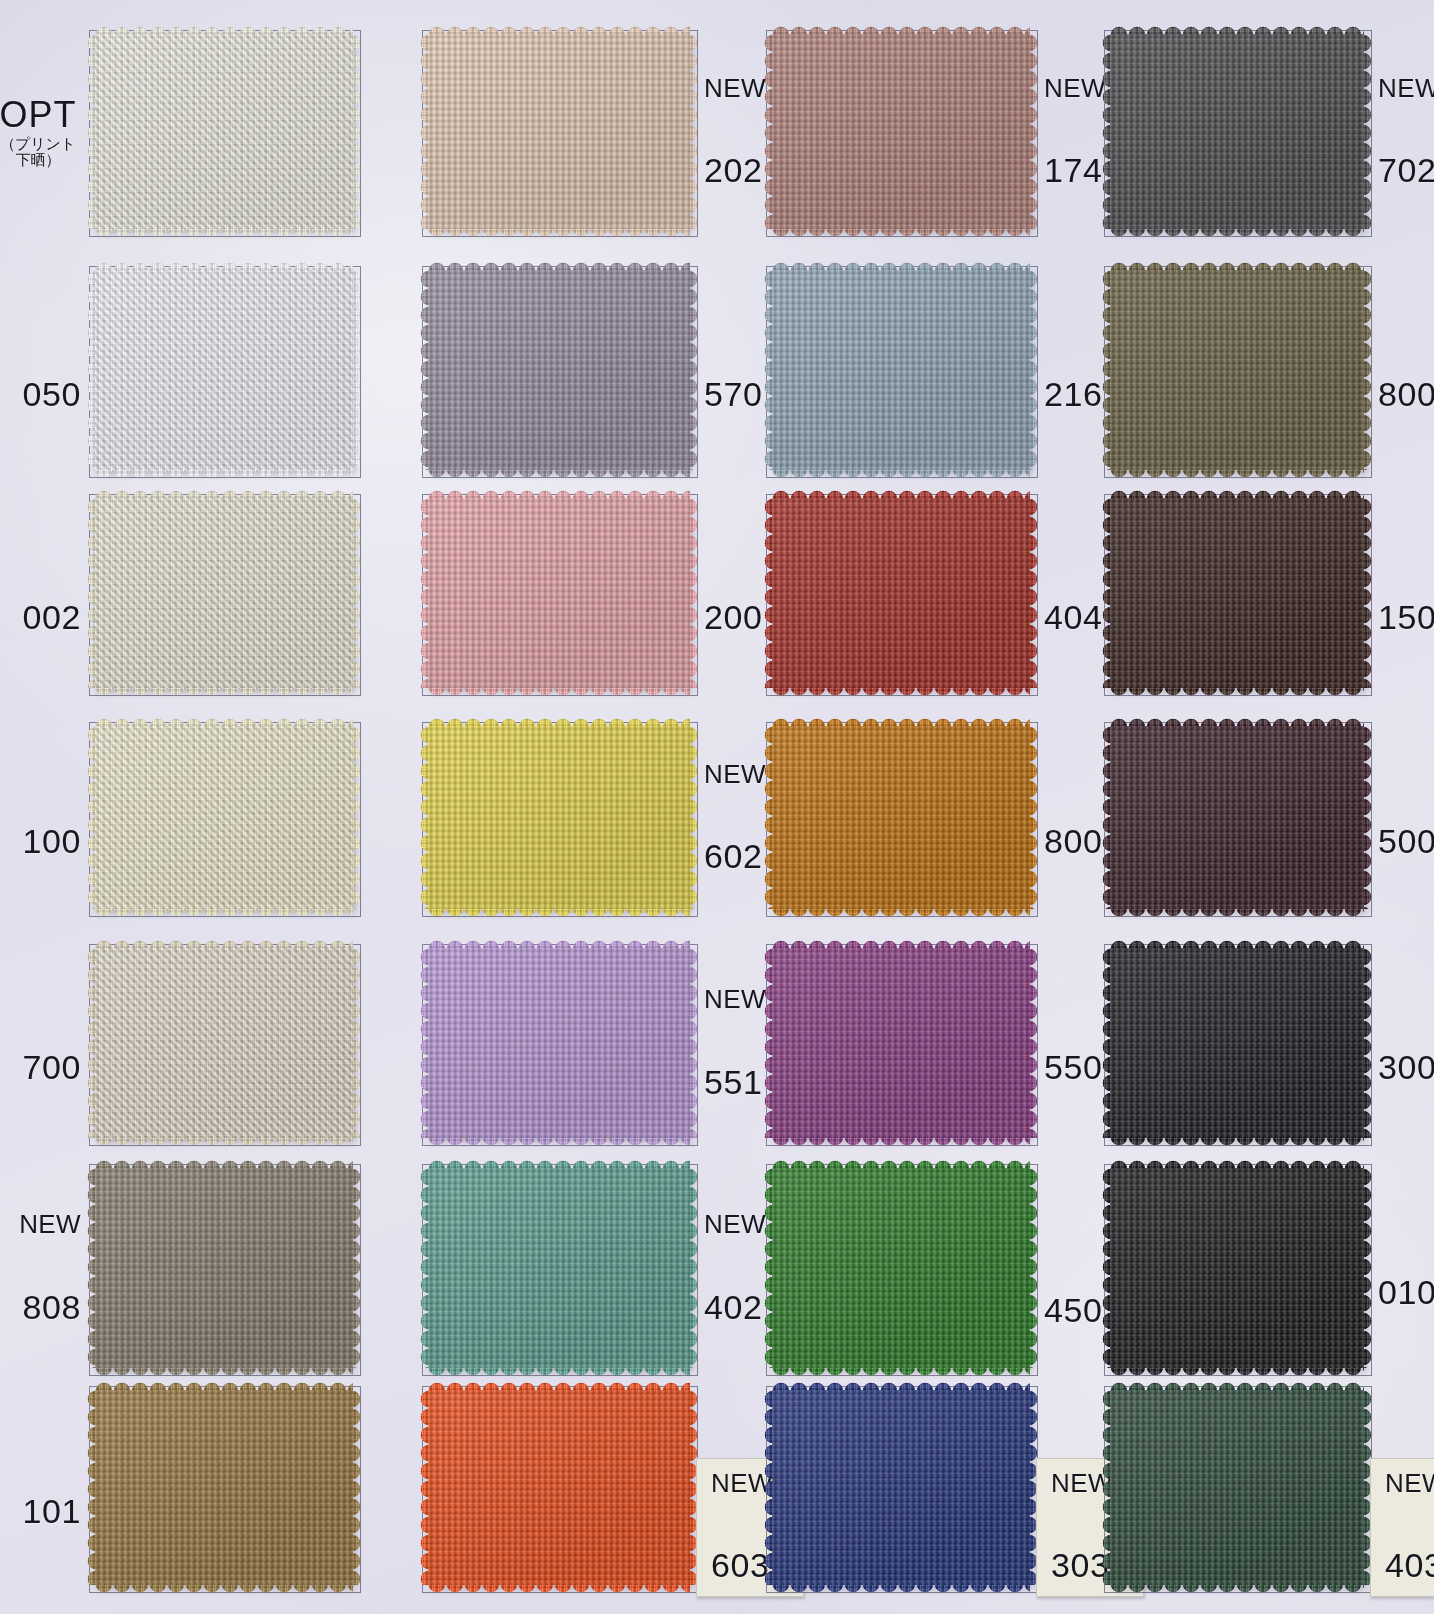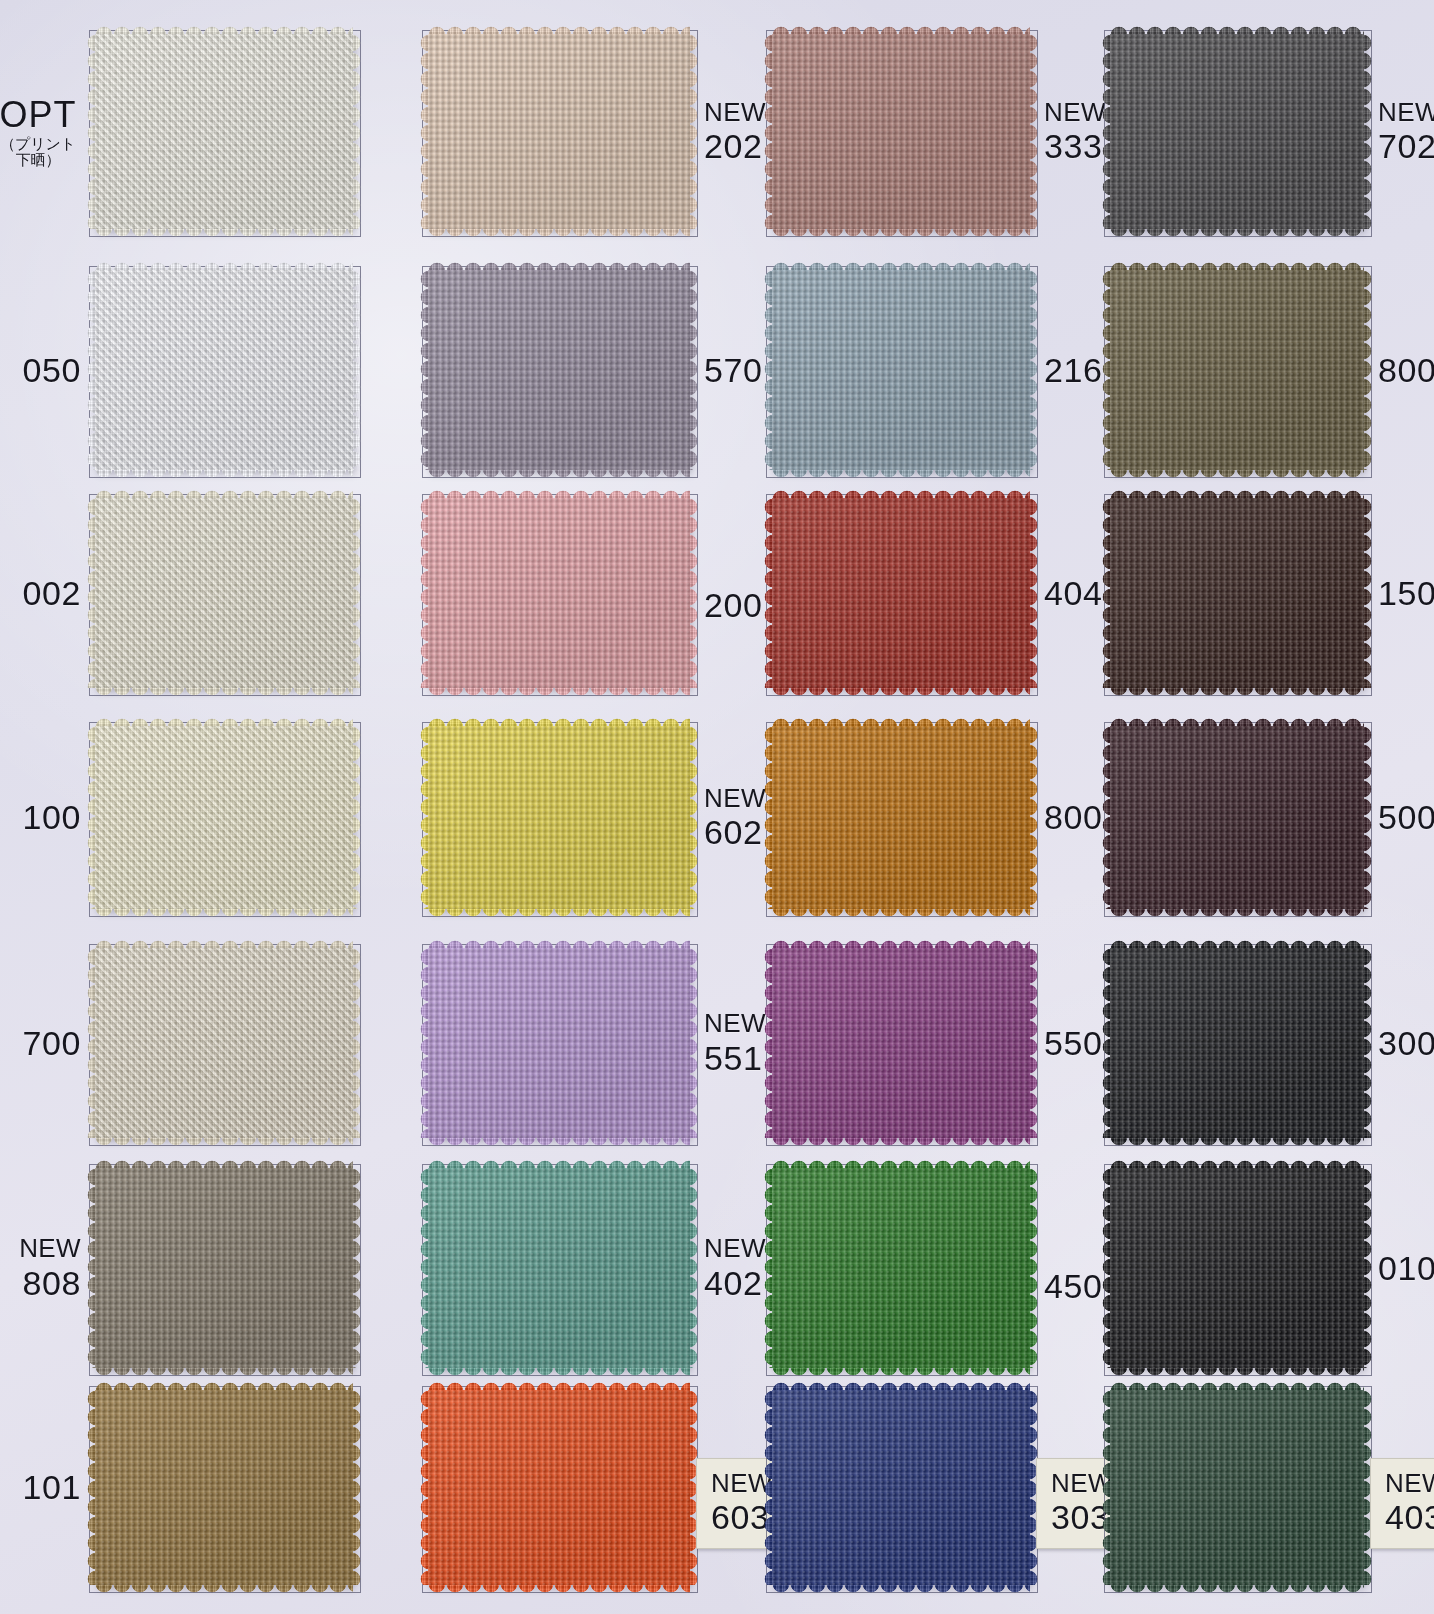--- a/index.html
+++ b/index.html
@@ -26,21 +26,21 @@
     position:absolute;
     display:flex;flex-direction:column;
     align-items:flex-end;justify-content:center;
     color:#16161e;
     line-height:1.12;
     text-align:right;
     white-space:nowrap;
     text-shadow:0 1px 0 rgba(255,255,255,.35);
   }
   .label .new{font-size:26px;letter-spacing:.4px;}
-  .label .code{font-size:34px;letter-spacing:.6px;}
+  .label .code{font-size:34px;letter-spacing:.6px;margin-top:48px;}
   .label .opt{font-size:36px;letter-spacing:1px;}
   .label .jp{
     font-size:15px;line-height:1.05;margin-top:2px;
     font-family:"DejaVu Sans",sans-serif;letter-spacing:-.2px;
   }
   .label.centered{align-items:center;text-align:center;}
 
   
   .label.sticker{
     background:#eceadf;
@@ -190,21 +190,21 @@
         <div class="edge left">
           <div class="t"></div>
         </div>
         <div class="edge right">
           <div class="t"></div>
         </div>
         <div class="body"></div>
       </div>
       <div class="label" style="align-items: flex-start; text-align: left; left: 1044px; top: 93.5px; width: 86px; height: 76px;">
         <div class="new">NEW</div>
-        <div class="code">333</div>
+        <div class="code">174</div>
       </div>
       <div class="frame" style="left: 1104px; top: 30px; width: 268px; height: 207px;"></div>
       <div class="swatch" title="702" style="left: 1110px; top: 34px; width: 254px; height: 195px; --c: #4b4a4d;">
         <div class="edge top">
           <div class="t"></div>
         </div>
         <div class="edge bottom">
           <div class="t"></div>
         </div>
         <div class="edge left">
@@ -323,21 +323,21 @@
           <div class="t"></div>
         </div>
         <div class="edge left">
           <div class="t"></div>
         </div>
         <div class="edge right">
           <div class="t"></div>
         </div>
         <div class="body"></div>
       </div>
-      <div class="label" style="align-items: flex-start; text-align: left; left: 704px; top: 567px; width: 86px; height: 76px;">
+      <div class="label" style="align-items: flex-start; text-align: left; left: 704px; top: 555px; width: 86px; height: 76px;">
         <div class="code">200</div>
       </div>
       <div class="frame" style="left: 766px; top: 494px; width: 272px; height: 202px;"></div>
       <div class="swatch" title="601" style="left: 772px; top: 498px; width: 258px; height: 190px; --c: #a82f26;">
         <div class="edge top">
           <div class="t"></div>
         </div>
         <div class="edge bottom">
           <div class="t"></div>
         </div>

